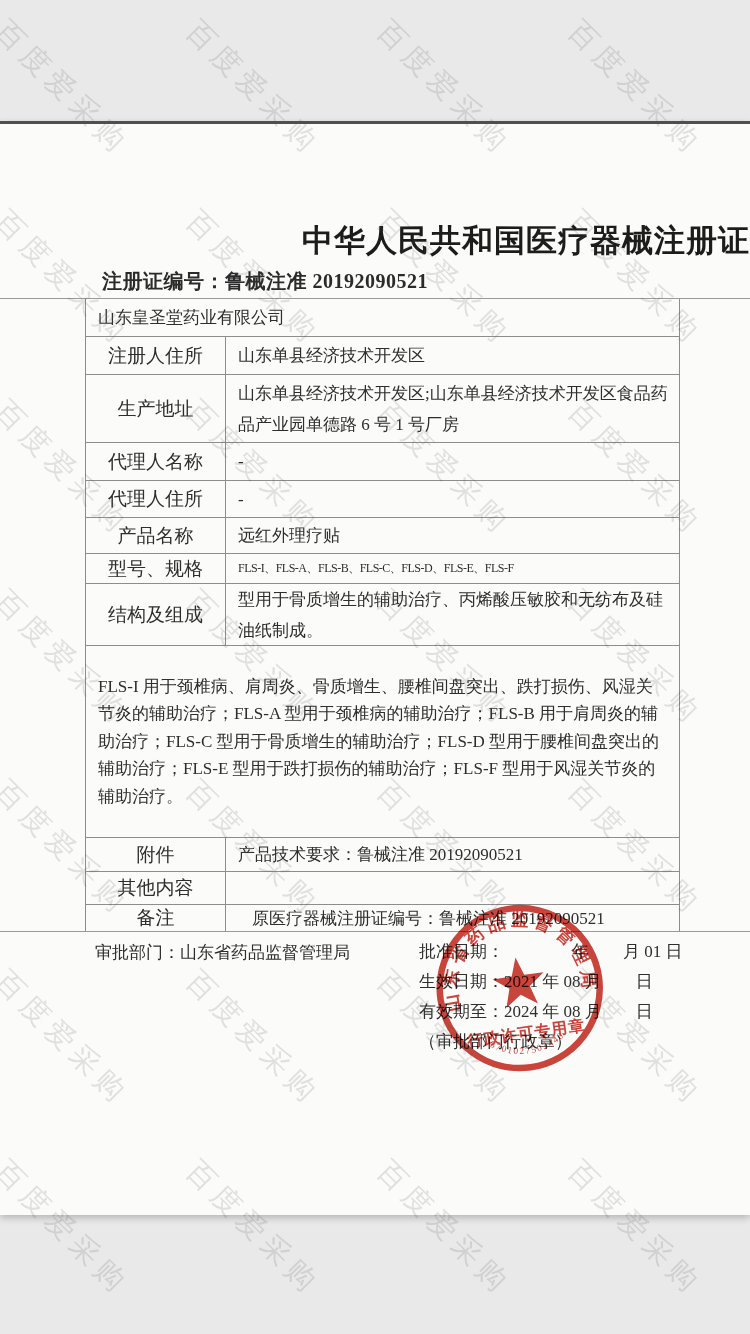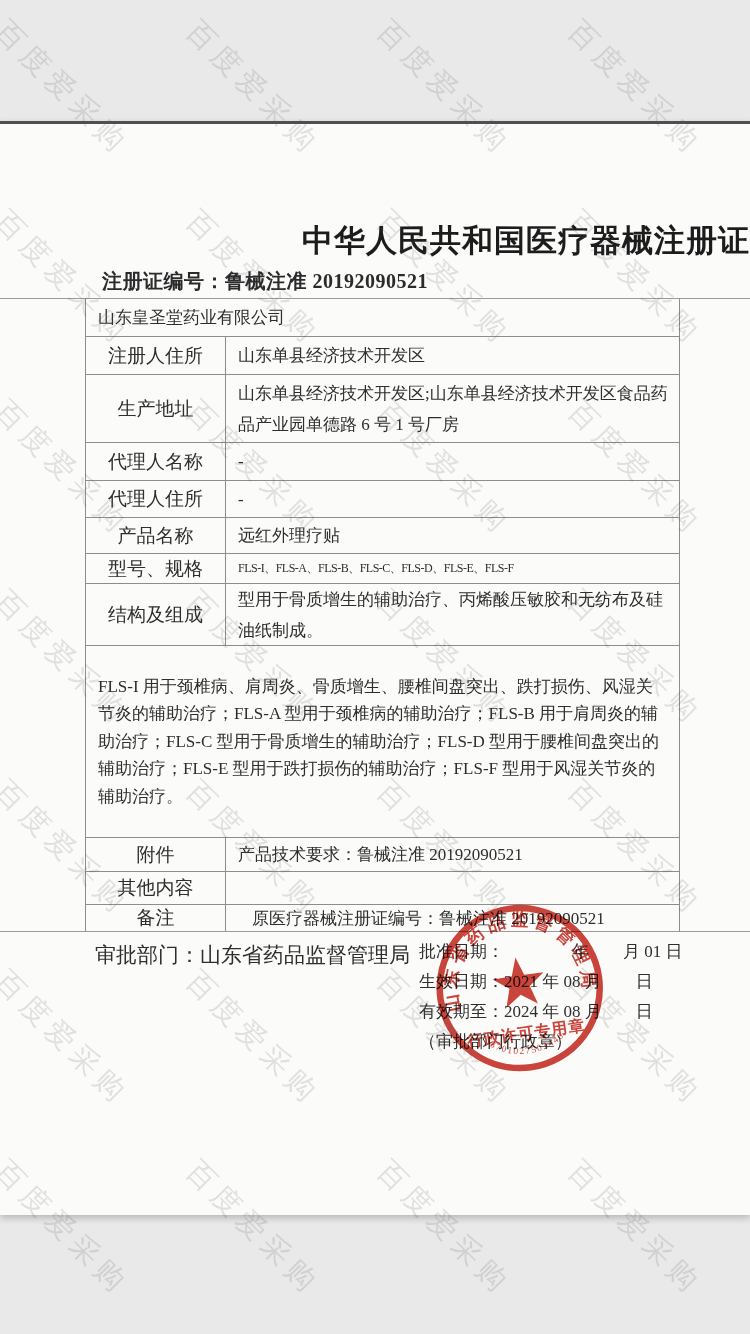--- a/index.html
+++ b/index.html
@@ -43,21 +43,21 @@
   }
   .td{
     flex:1;display:flex;align-items:center;
     padding:0 10px 0 12px;font-size:17px;color:#2e2e2e;
     line-height:31px;box-sizing:border-box;
   }
   .tr.models .td{font-size:12px;letter-spacing:-.5px;text-align:center;}
   .tr.scope .td{line-height:27.5px;}
   
   .dept{
-    position:absolute;left:95px;top:941px;font-size:21px;color:#2e2e2e;
+    position:absolute;left:95px;top:941px;font-size:17px;color:#2e2e2e;
   }
   .dates{
     position:absolute;left:419px;top:941px;font-size:17px;color:#2e2e2e;
   }
   .dates div{height:30px;line-height:22px;}
   
   .stamp{
     position:absolute;left:428px;top:900px;width:185px;height:180px;
     transform:rotate(-8deg);
     mix-blend-mode:multiply;opacity:.92;

